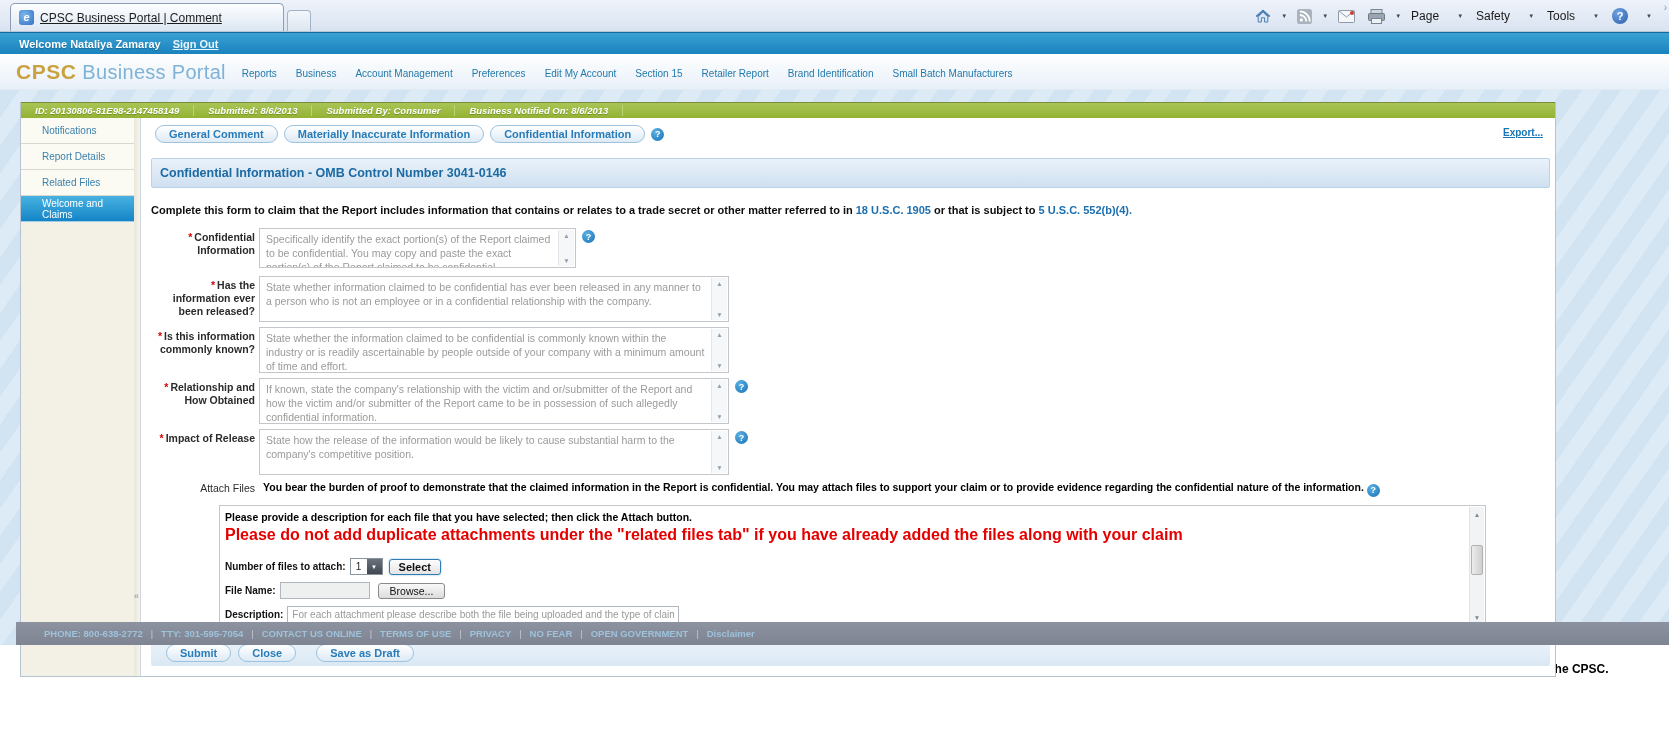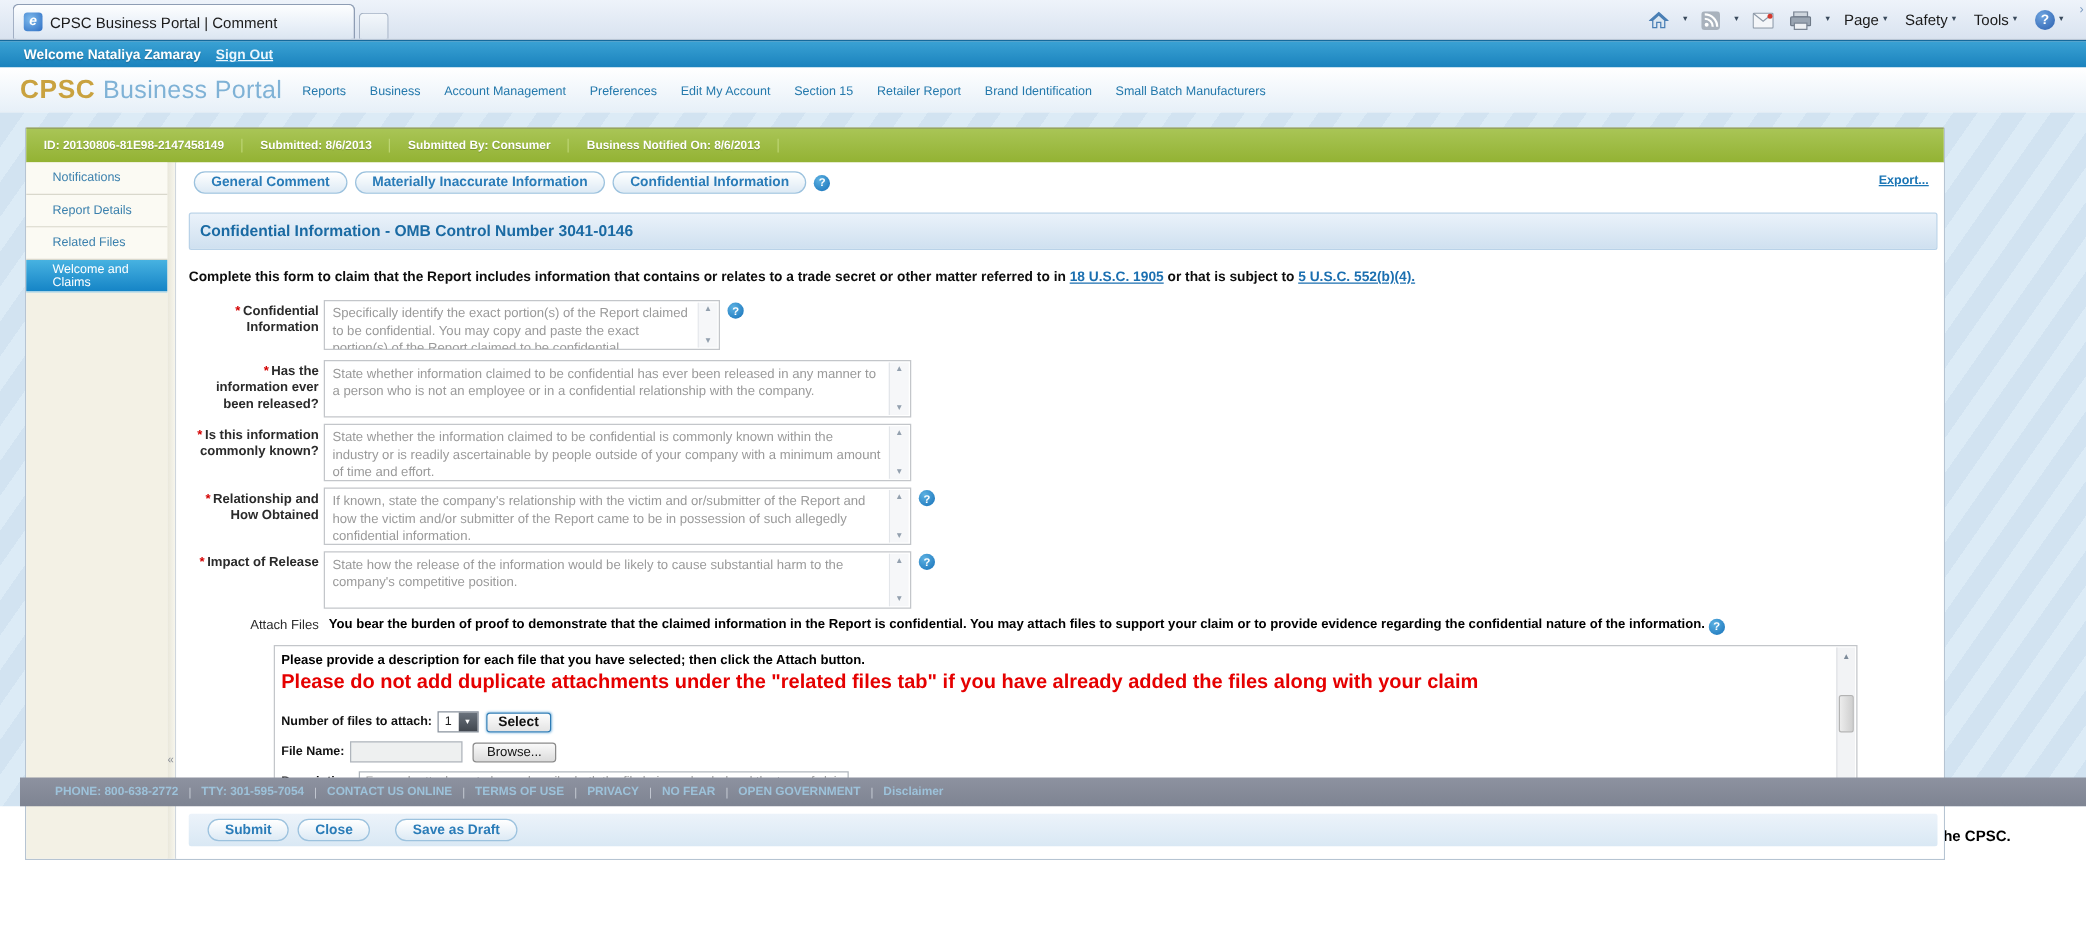--- a/index.html
+++ b/index.html
@@ -2,24 +2,24 @@
 <html><head>
 <meta charset="utf-8">
 <style>
   * { box-sizing: border-box; margin: 0; padding: 0; }
   html,body { width:1669px; height:755px; overflow:hidden; font-family:"Liberation Sans", sans-serif; background:#fff; }
 
   
   .chrome-top { height:32px; background:linear-gradient(#eef3fa,#d9e3f0); display:flex; align-items:flex-end; position:relative; border-bottom:1px solid #b9c6d6; }
   .ie-tab { margin-left:10px; width:274px; height:28px; background:linear-gradient(#fdfeff,#e9f0f8 60%,#dce6f1); border:1px solid #8e9db4; border-bottom:none; border-radius:5px 5px 0 0; display:flex; align-items:center; padding:0 8px; gap:6px; }
   .ie-favicon { width:15px; height:15px; border-radius:3px; background:radial-gradient(circle at 35% 35%, #7db9ec, #2e6fc4); color:#fff; font-size:11px; font-weight:bold; font-style:italic; display:flex; align-items:center; justify-content:center; line-height:1; }
-  .ie-tab-title { font-size:12px; color:#1c1c1c; white-space:nowrap; overflow:hidden; }
+  .ie-tab-title { font-size:12px; color:#1c1c1c; white-space:nowrap; overflow:hidden;text-decoration:underline; }
   .ie-tab-stub { margin-left:3px; width:24px; height:21px; background:linear-gradient(#f3f7fb,#dde6f0); border:1px solid #a5b2c4; border-bottom:none; border-radius:4px 4px 0 0; }
   .chrome-right { position:absolute; right:14px; top:4px; display:flex; align-items:center; gap:7px; height:24px; }
-  .chrome-ic { display:flex; align-items:center; gap:2px; padding:2px 3px; border-radius:2px; }
+  .chrome-ic { display:flex; align-items:center; gap:18px; padding:2px 3px; border-radius:2px; }
   .caret { font-size:6px; color:#3a4a5c; }
   .chrome-txt { font-size:12px; color:#1a1a1a; }
   .chrome-overflow { position:absolute; right:2px; top:2px; font-size:10px; color:#7d9cc2; }
 
   
   .welcome-bar { height:22px; background:linear-gradient(#3aa2d4,#1a82bd); display:flex; align-items:center; padding-left:19px; gap:12px; border-top:1px solid #156a9c; }
   .welcome-text { color:#fff; font-size:11px; font-weight:bold; text-shadow:0 1px 1px rgba(0,0,0,.25); }
   .signout-link { color:#eaf6fd; font-size:11px; font-weight:bold; text-decoration:underline; cursor:pointer; }
 
   
@@ -28,21 +28,21 @@
   .logo-cpsc { font-size:21px; font-weight:bold; color:#c9a23f; letter-spacing:.5px; }
   .logo-rest { font-size:20px; color:#7fb2d6; letter-spacing:.3px; }
   .main-nav { display:flex; align-items:center; gap:19px; padding-top:4px; }
   .nav-link { font-size:10px; color:#2479ac; cursor:pointer; white-space:nowrap; }
 
   
   .page-bg { height:555px; background:repeating-linear-gradient(125deg,#d2e3f1 0 16px,#dcebf6 16px 32px); padding-top:12px; position:relative; }
   .container { margin-left:20px; width:1536px; background:#fff; border:1px solid #b6c4d2; border-top:none; }
 
   
-  .report-bar { height:28px; background:linear-gradient(#a9c556,#93b233); border-top:1px solid #7a8c3a; display:flex; align-items:center; }
+  .report-bar { height:16px; background:linear-gradient(#a9c556,#93b233); border-top:1px solid #7a8c3a; display:flex; align-items:center;font-style:italic; }
   .report-seg { color:#fff; font-size:9.5px; font-weight:bold; text-shadow:0 1px 0 rgba(60,80,0,.35); padding:0 14px; border-right:1px solid #bcd472; white-space:nowrap; }
 
   .container-body { display:flex; min-height:527px; align-items:stretch; }
 
   
   .sidebar { width:113px; background:#f3f1e5; flex-shrink:0; }
   .side-item { height:26px; display:flex; align-items:center; padding-left:21px; font-size:10px; color:#3b80ad; background:#fbfaf3; border-bottom:1px solid #d9d8cc; cursor:pointer; }
   .side-item.selected { background:linear-gradient(#47b2e1,#1584c6); color:#fff; border-bottom:1px solid #9ecfe8; }
   .splitter { width:7px; background:linear-gradient(90deg,#e9e7da,#f6f5ec); border-right:1px solid #cfd6dd; flex-shrink:0; position:relative; }
   .splitter-glyph { position:absolute; bottom:75px; left:0; font-size:9px; color:#8a8f96; }
@@ -52,21 +52,21 @@
 
   .tabs-row { display:flex; align-items:center; gap:6px; margin-left:4px; margin-top:2px; }
   .pill { border:1px solid #9cc2de; border-radius:9px; background:linear-gradient(#ffffff,#ddeaf5); color:#2a7cb8; font-size:11px; font-weight:bold; padding:2px 13px; white-space:nowrap; cursor:pointer; }
   .help-ic { width:13px; height:13px; border-radius:50%; background:radial-gradient(circle at 35% 30%, #5cb1e2, #1570b8); color:#fff; font-size:9px; font-weight:bold; display:inline-flex; align-items:center; justify-content:center; flex-shrink:0; cursor:pointer; }
   .export-link { position:absolute; right:12px; top:9px; font-size:10px; font-weight:bold; color:#1a75b5; text-decoration:underline; cursor:pointer; }
 
   .title-bar { margin:15px 5px 0 0; height:30px; background:linear-gradient(#eaf2fa,#cfe0f0); border:1px solid #b9d2e8; border-radius:2px; display:flex; align-items:center; padding-left:8px; }
   .title-text { color:#1a6aa3; font-size:12.5px; font-weight:bold; }
 
   .intro { margin:16px 0 12px 0; font-size:11px; font-weight:bold; color:#0d0d0d; }
-  .intro a, .blue-link { color:#1b6fb0; font-weight:bold; text-decoration:underline; cursor:pointer; }
+  .intro a, .blue-link { color:#1b6fb0; font-weight:bold; cursor:pointer; }
 
   .field-row { display:flex; margin-bottom:5px; }
   .field-row.first { margin-bottom:8px; }
   .field-label { width:104px; flex-shrink:0; text-align:right; padding-right:0; margin-right:4px; padding-top:3px; font-size:10.5px; font-weight:600; color:#2b2b2b; line-height:1.25; }
   .req { color:#d40000; font-weight:bold; margin-right:2px; }
   .ta-wrap { position:relative; display:inline-block; border:1px solid #c3c6ca; background:#fff; }
   .ta-wrap textarea { border:none; outline:none; resize:none; width:100%; height:100%; padding:3px 22px 3px 6px; font-family:"Liberation Sans",sans-serif; font-size:10.5px; color:#6e6e6e; background:transparent; line-height:1.35; }
   .ta-wrap textarea::placeholder { color:#9a9a9a; opacity:1; }
   .ta-scroll { position:absolute; top:1px; right:1px; bottom:1px; width:16px; background:#f6f7f9; border-left:1px solid #e3e6ea; display:flex; flex-direction:column; justify-content:space-between; align-items:center; padding:2px 0; font-size:6.5px; color:#93a0ae; }
   .ta-small { width:317px; height:40px; }

